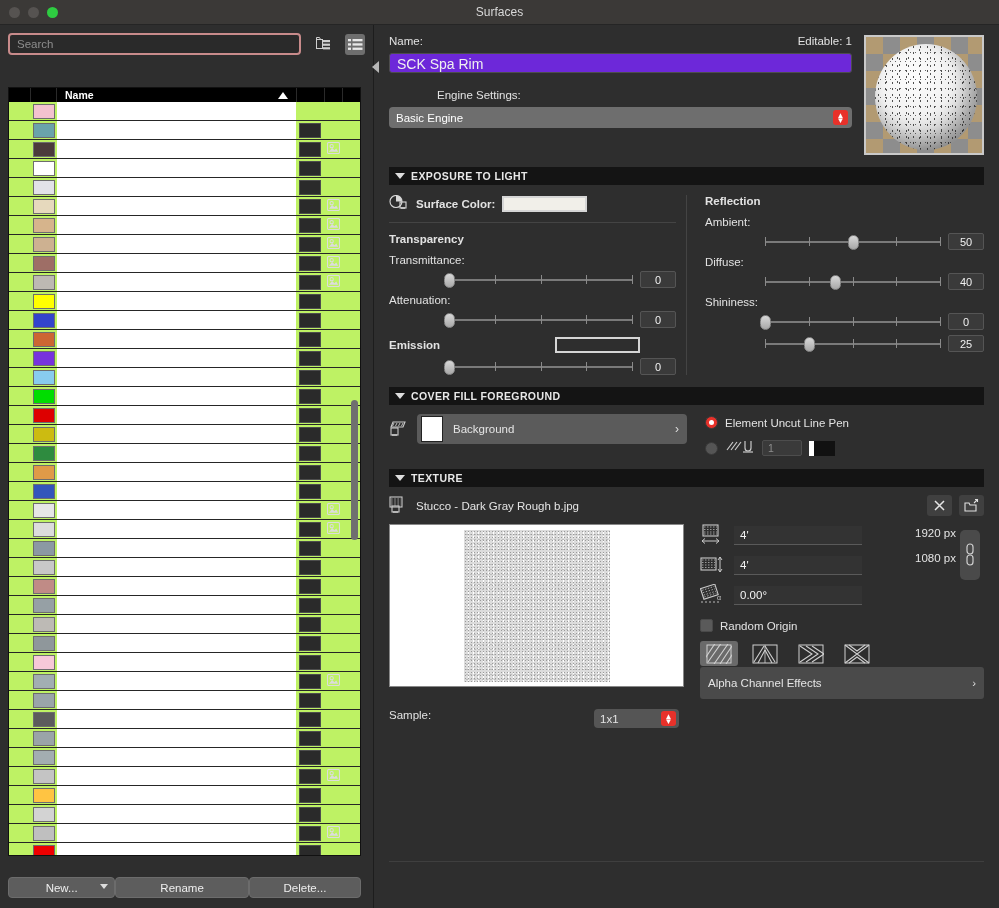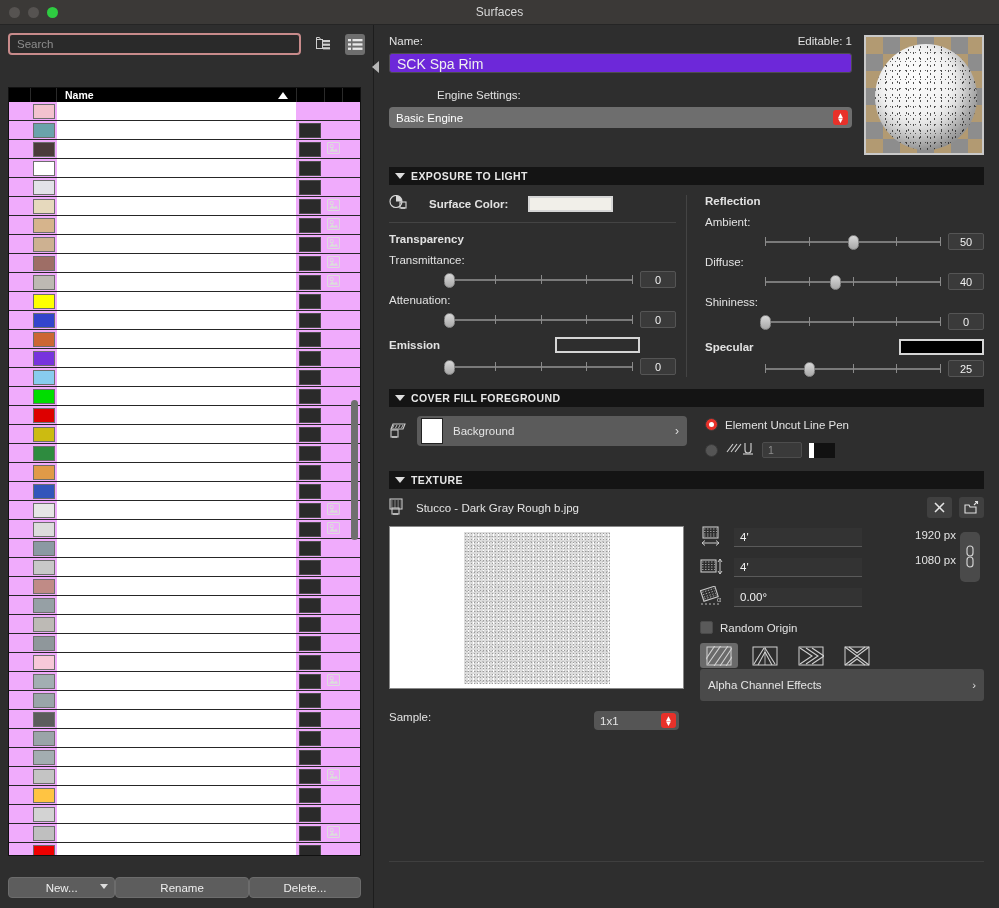--- a/index.html
+++ b/index.html
@@ -39,21 +39,21 @@
   }
   #search-input::placeholder { color:#8d8d8d; }
   .tbtn {
     width:20px; height:21px; border-radius:3px; display:flex;
     align-items:center; justify-content:center;
   }
   .tbtn.active { background:#6e6e6e; }
 
   #list-wrap {
     position:absolute; left:8px; right:12px; top:62px; bottom:52px;
-    background:#f0abfc; border:1px solid #111;
+    background:#bef264; border:1px solid #111;
   }
   #list-header {
     height:14px; background:#000; display:flex; align-items:center;
     font-size:10.5px; font-weight:bold; color:#fff; position:relative;
   }
   #list-header .col-a{width:22px;height:100%;border-right:1px solid #2a2a2a;}
   #list-header .col-b{width:26px;height:100%;border-right:1px solid #2a2a2a;}
   #list-header .col-name{flex:1;padding-left:8px;position:relative;}
   #list-header .sortarrow{
     position:absolute;right:8px;top:3px;width:0;height:0;
@@ -169,21 +169,21 @@
     padding:0 6px; font-size:10.5px; font-weight:bold; letter-spacing:.4px; color:#e8e8e8;
   }
   .tri { width:0;height:0;border-left:5px solid transparent;border-right:5px solid transparent;
          border-top:6px solid #ddd; margin-right:6px; }
 
   
   #exposure { display:flex; margin-top:10px; }
   #exp-left { width:298px; padding-right:10px; border-right:1px solid #444; }
   #exp-right { flex:1; padding-left:18px; }
 
-  .colorchip-row { display:flex; align-items:center; gap:20px; }
+  .colorchip-row { display:flex; align-items:center; gap:7px; }
   .swatch-btn { width:85px; height:16px; border:2px solid #d6d6d6; }
   .hr { height:1px; background:#444; margin:10px 0 0 0; }
 
   .slider-row { display:flex; align-items:center; margin-top:5px; }
   .slider {
     position:relative; height:14px; flex:1; margin-right:8px;
   }
   .track { position:absolute; left:0; right:0; top:6px; height:2px; background:#7a7a7a; }
   .tick { position:absolute; top:2px; width:1px; height:9px; background:#8a8a8a; }
   .knob {
@@ -1042,24 +1042,20 @@
                 <div class="tick" style="left:0%"></div>
                 <div class="tick" style="left:25%"></div>
                 <div class="tick" style="left:50%"></div>
                 <div class="tick" style="left:75%"></div>
                 <div class="tick" style="left:100%"></div>
                 <div class="knob" style="left:0%"></div>
               </div>
             <div class="numfield">0</div>
           </div>
 
-          <div class="colorchip-row" style="margin-top:9px">
-            <span class="lbl bold">Specular</span>
-            <span class="swatch-btn" id="specular-color-swatch" style="margin-left: auto; margin-right: 0px; background: rgb(0, 0, 0);"></span>
-          </div>
           <div class="slider-row">
             <div class="slider-lead"></div>
             <div class="slider">
                 <div class="track"></div>
                 <div class="tick" style="left:0%"></div>
                 <div class="tick" style="left:25%"></div>
                 <div class="tick" style="left:50%"></div>
                 <div class="tick" style="left:75%"></div>
                 <div class="tick" style="left:100%"></div>
                 <div class="knob" style="left:25%"></div>

